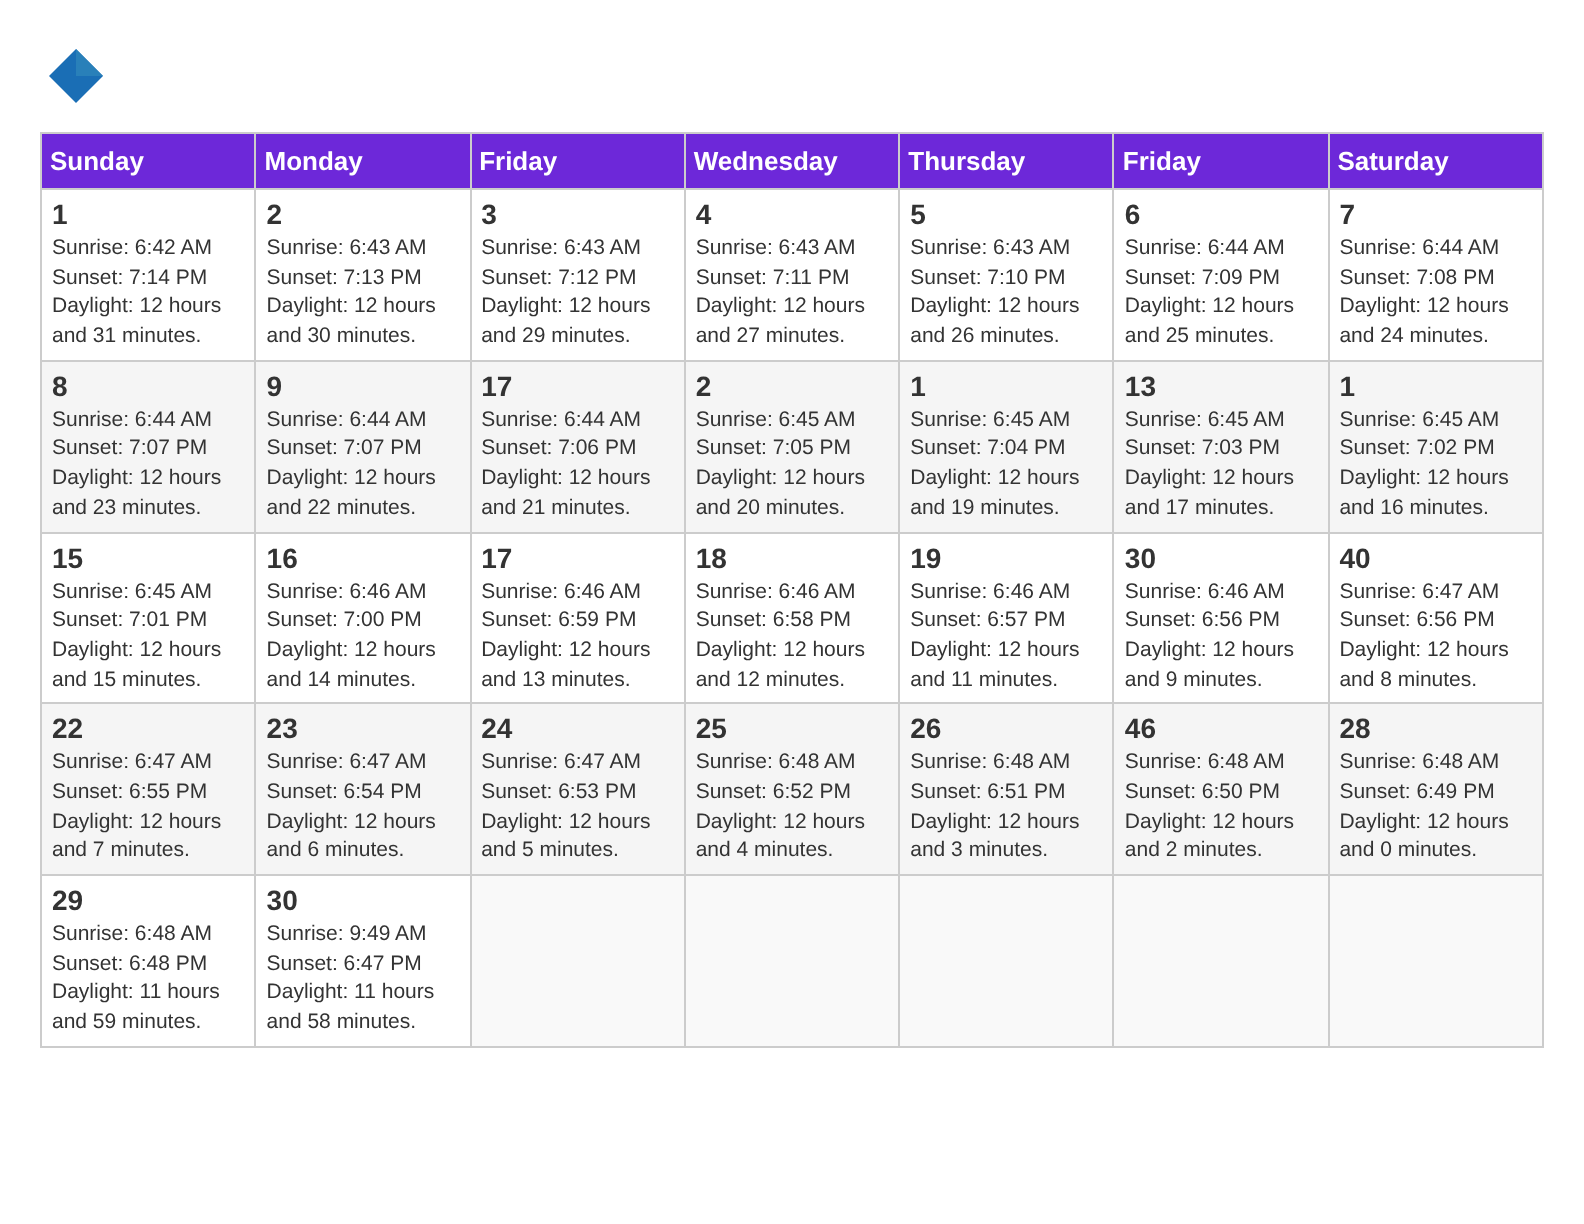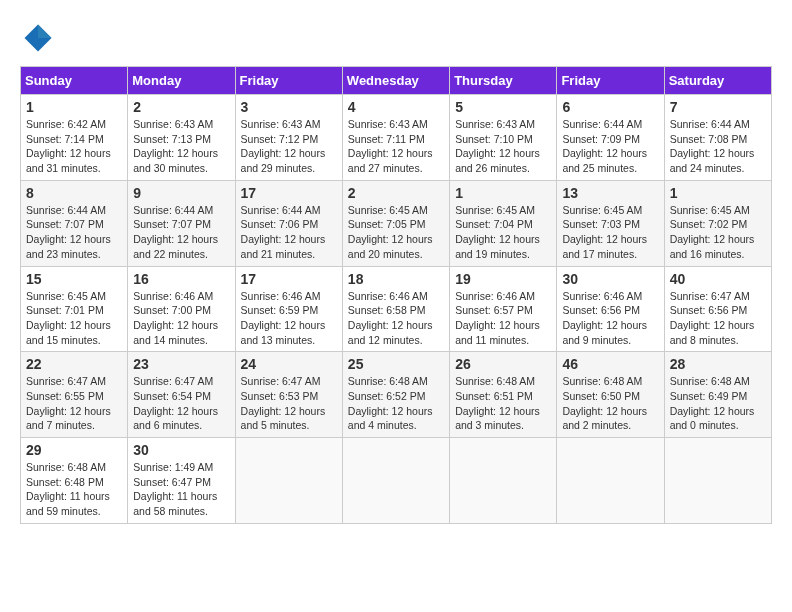--- a/index.html
+++ b/index.html
@@ -328,21 +328,21 @@
       <tr>
         <td>
           <span class="day-num">29</span>
           <div class="day-info" style="white-space: pre-line;">Sunrise: 6:48 AM
 Sunset: 6:48 PM
 Daylight: 11 hours
 and 59 minutes.</div>
         </td>
         <td>
           <span class="day-num">30</span>
-          <div class="day-info" style="white-space: pre-line;">Sunrise: 1:49 AM
+          <div class="day-info" style="white-space: pre-line;">Sunrise: 9:49 AM
 Sunset: 6:47 PM
 Daylight: 11 hours
 and 58 minutes.</div>
         </td>
         <td class="empty-cell"></td>
         <td class="empty-cell"></td>
         <td class="empty-cell"></td>
         <td class="empty-cell"></td>
         <td class="empty-cell"></td>
       </tr>

